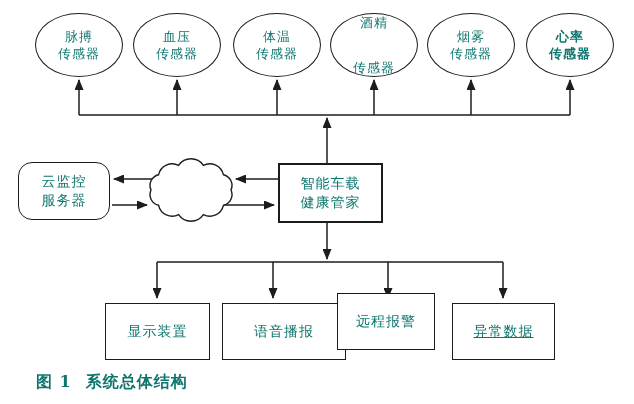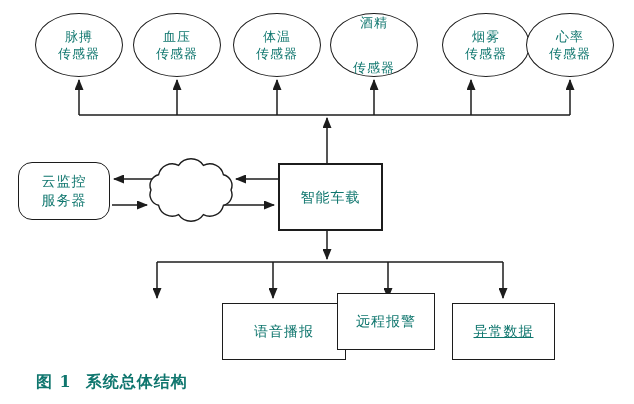--- a/index.html
+++ b/index.html
@@ -117,38 +117,43 @@
     <span>传感器</span>
   </div>
   <div class="node ellipse" style="left:233px;">
     <span>体温</span>
     <span>传感器</span>
   </div>
   <div class="node ellipse" style="left:330px;justify-content:space-between;">
     <span>酒精</span>
     <span>传感器</span>
   </div>
-  <div class="node ellipse" style="left:442px;">
+  <div class="node ellipse" style="left:427px;">
     <span>烟雾</span>
     <span>传感器</span>
   </div>
-  <div class="node ellipse" style="left:526px;">
+  <div class="node ellipse" style="left:526px;font-weight:bold;">
     <span>心率</span>
     <span>传感器</span>
   </div>
 
   <div class="node rect rounded" style="left:18px; top:162px; width:92px; height:58px;">
     <span>云监控</span>
     <span>服务器</span>
   </div>
 
-  <div class="node rect" style="left:278px; top:163px; width:105px; height:68px; border-width:2px;">
+  <div class="node rect" style="left:278px; top:163px; width:105px; height:60px; border-width:2px;">
     <span>智能车载</span>
+    <span>健康管家</span>
   </div>
 
+  <div class="node rect" style="left:105px; top:303px; width:105px; height:57px;">
+    <span>显示装置</span>
+    <span></span>
+  </div>
   <div class="node rect" style="left:222px; top:303px; width:124px; height:57px;">
     <span>语音播报</span>
     <span></span>
   </div>
   <div class="node rect" style="left:337px; top:293px; width:98px; height:57px;">
     <span>远程报警</span>
     <span></span>
   </div>
   <div class="node rect" style="left:452px; top:303px; width:103px; height:57px;text-decoration:underline;">
     <span>异常数据</span>

